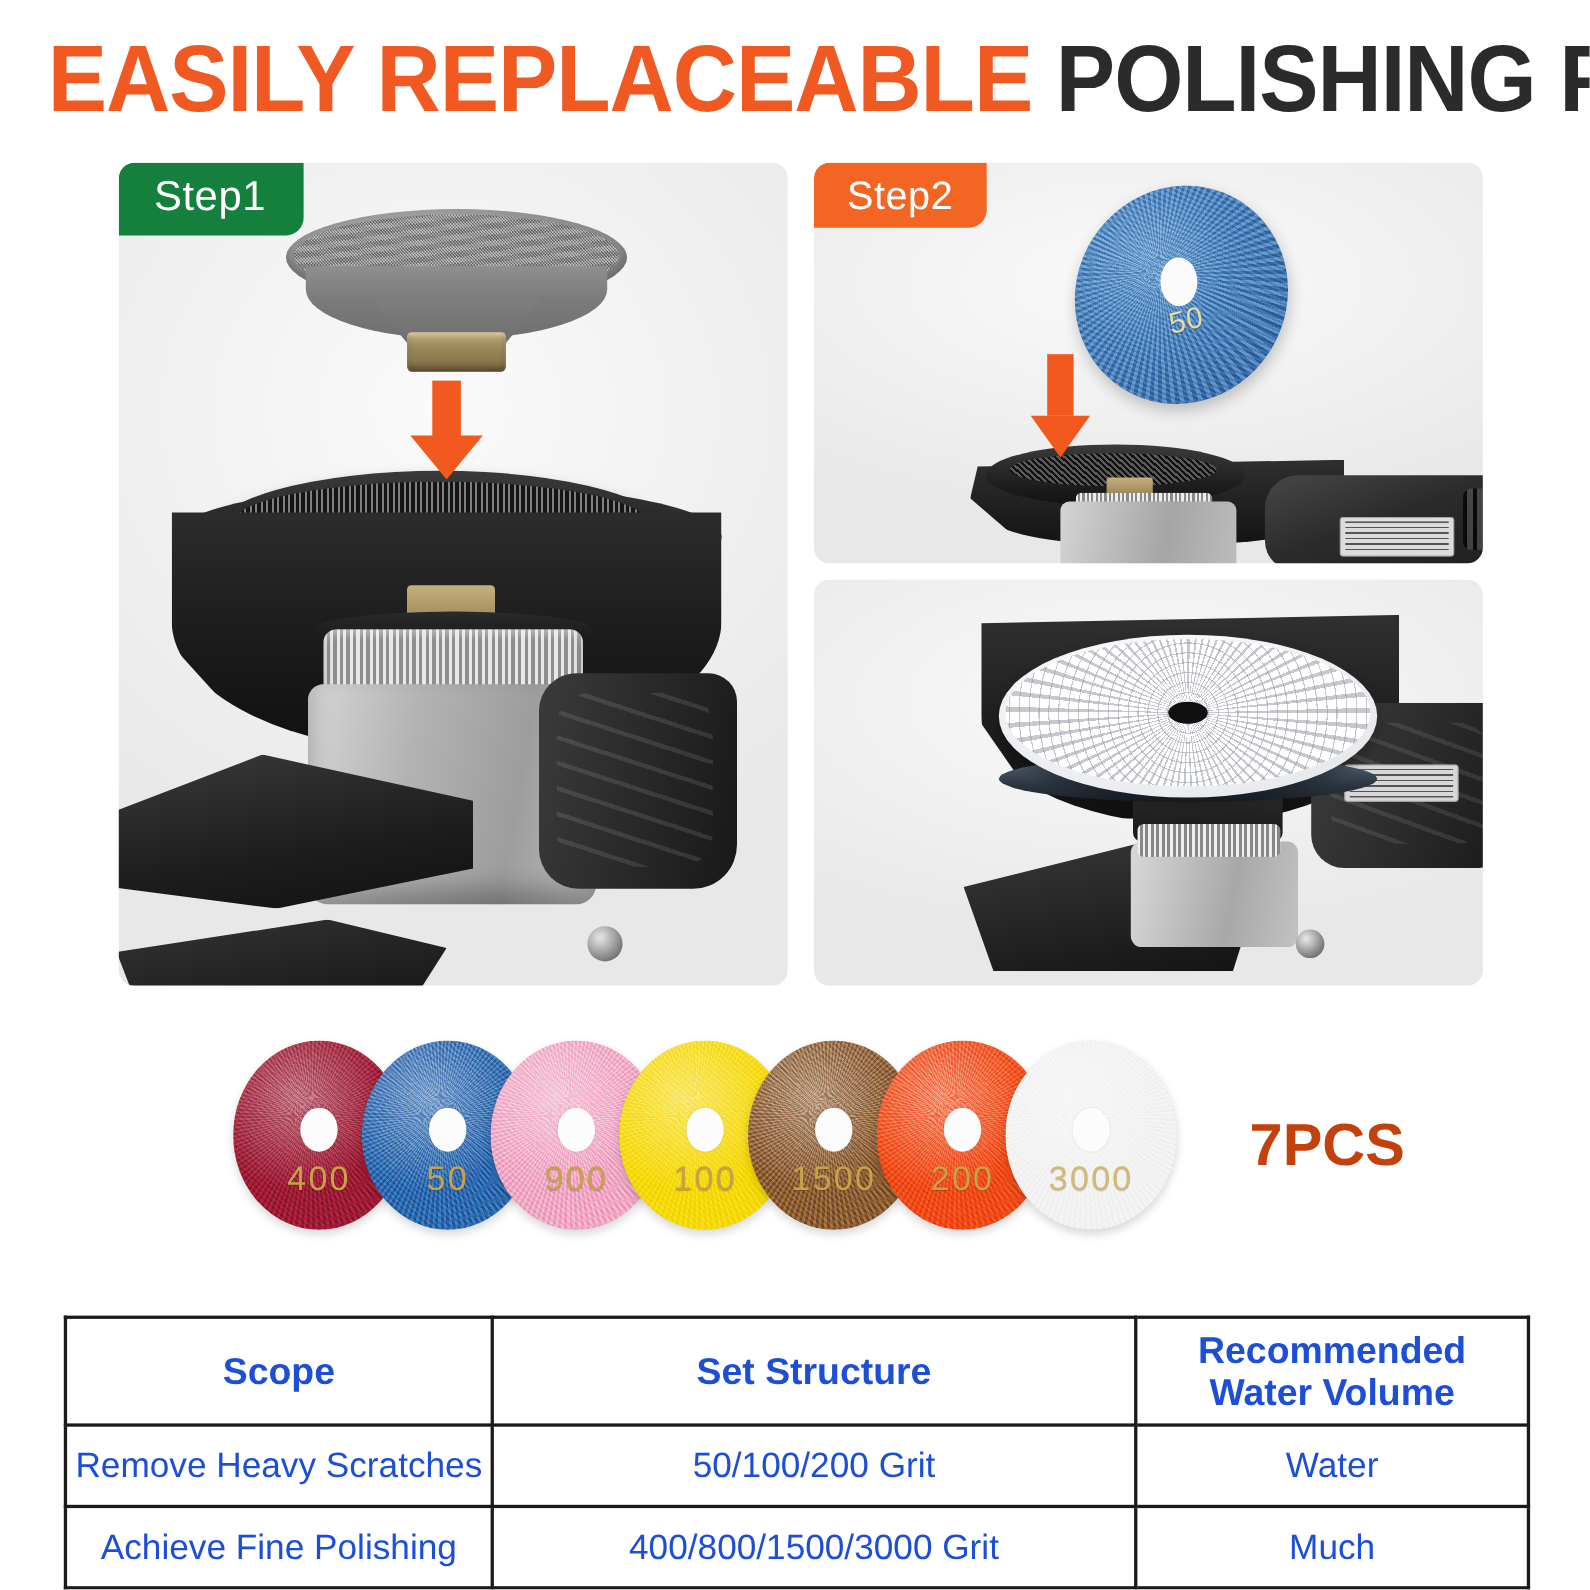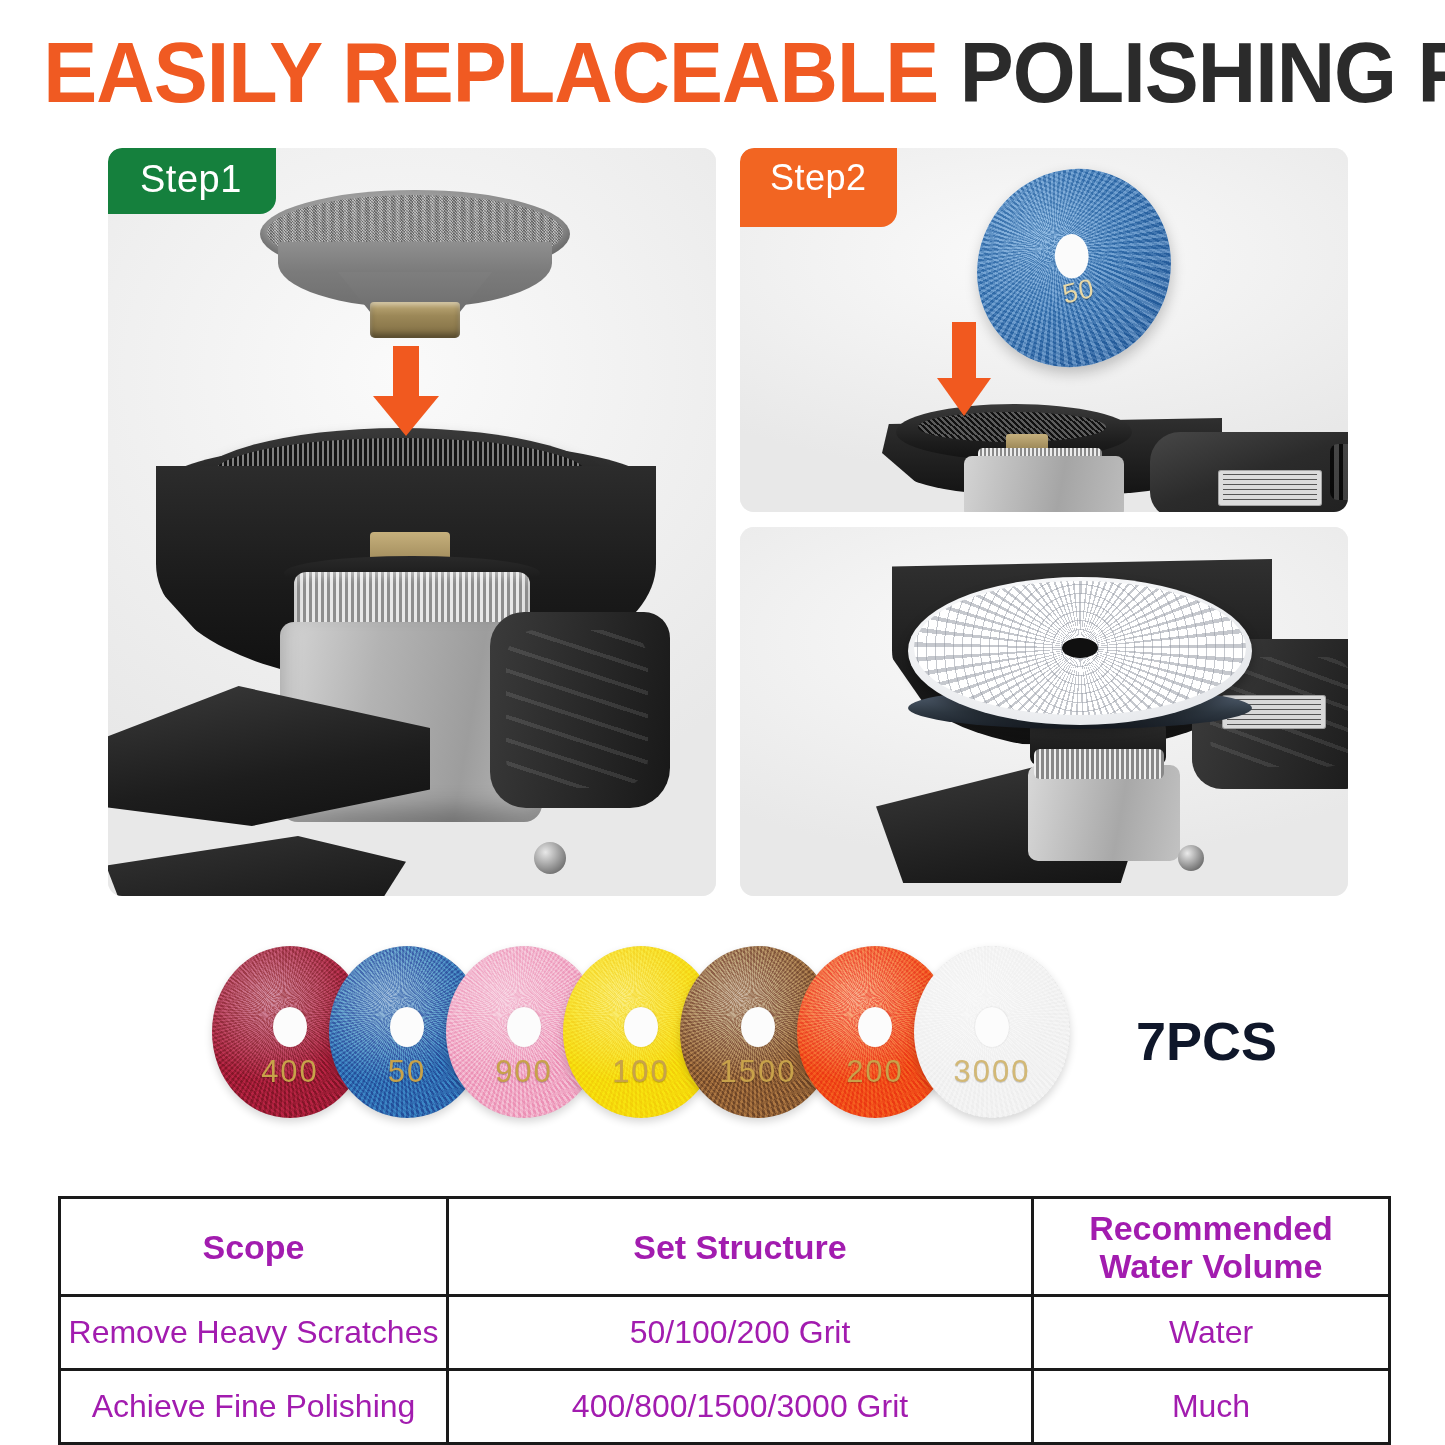--- a/index.html
+++ b/index.html
@@ -42,21 +42,21 @@
     background:
       radial-gradient(ellipse 80% 60% at 48% 30%, #FAFAFA 0%, #F2F2F2 45%, #E8E8E8 100%);
   }
 
   .step-badge{
     position:absolute; left:0; top:0;
     background:#F26522;
     color:#FFFFFF;
     font-size:36px;
     font-weight:400;
-    padding:9px 30px 28px 30px;
+    padding:9px 30px 8px 30px;
     border-bottom-right-radius:16px;
     border-top-left-radius:14px;
     letter-spacing:0.5px;
     z-index:40;
     font-family:"Liberation Sans",sans-serif;
   }
   #panel-step1 .step-badge{ font-size:38px; padding:10px 34px 13px 32px; }
   #panel-step2 .step-badge{ font-size:36px; }
   #panel-step3 .step-badge{ font-size:36px; }
 
@@ -400,21 +400,21 @@
   #spec-table{
     position:absolute; left:58px; top:1196px;
     width:1330px;
     border-collapse:collapse;
     table-layout:fixed;
   }
   #spec-table td, #spec-table th{
     border:3px solid #1A1A1A;
     text-align:center;
     vertical-align:middle;
-    color:#a21caf;
+    color:#1d4ed8;
     font-family:"Liberation Sans",sans-serif;
   }
   #spec-table th{
     height:98px;
     font-size:34px;
     font-weight:700;
     line-height:38px;
     padding:4px 6px;
   }
   #spec-table td{
@@ -561,21 +561,21 @@
     </div>
     <div class="pad light" style="left: 914px; z-index: 16;">
       <div class="disk" style="background: radial-gradient(circle at 38% 30%, rgba(255, 255, 255, 0.38) 0%, rgba(255, 255, 255, 0) 55%), rgb(242, 242, 242);">
         <div class="tex"></div>
         <div class="hole"></div>
         <div class="grit">3000</div>
       </div>
     </div>
   </div>
 
-<div id="pcs-label" style="color: #0f172a;">7PCS</div>
+<div id="pcs-label" style="color: #c2410c;">7PCS</div>
 
 <table id="spec-table">
   <colgroup>
       <col class="c1">
       <col class="c2">
       <col class="c3">
     </colgroup>
   <thead>
     <tr>
       <th>Scope</th>

